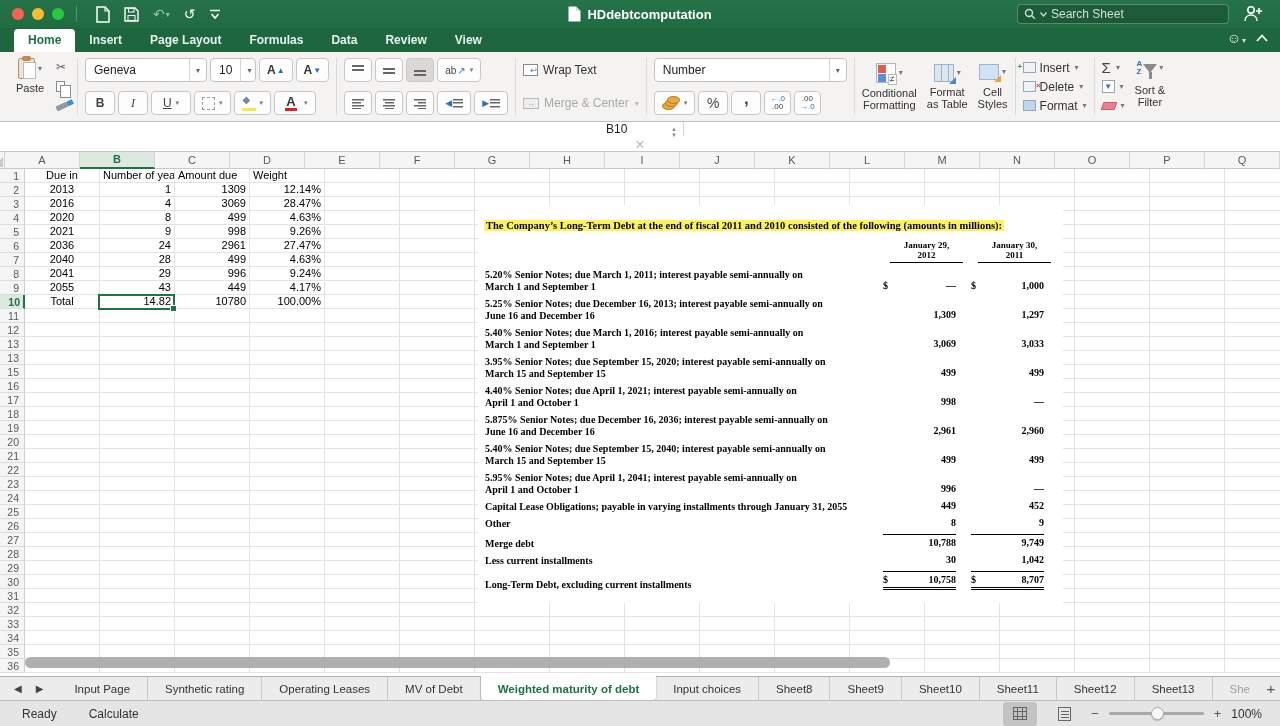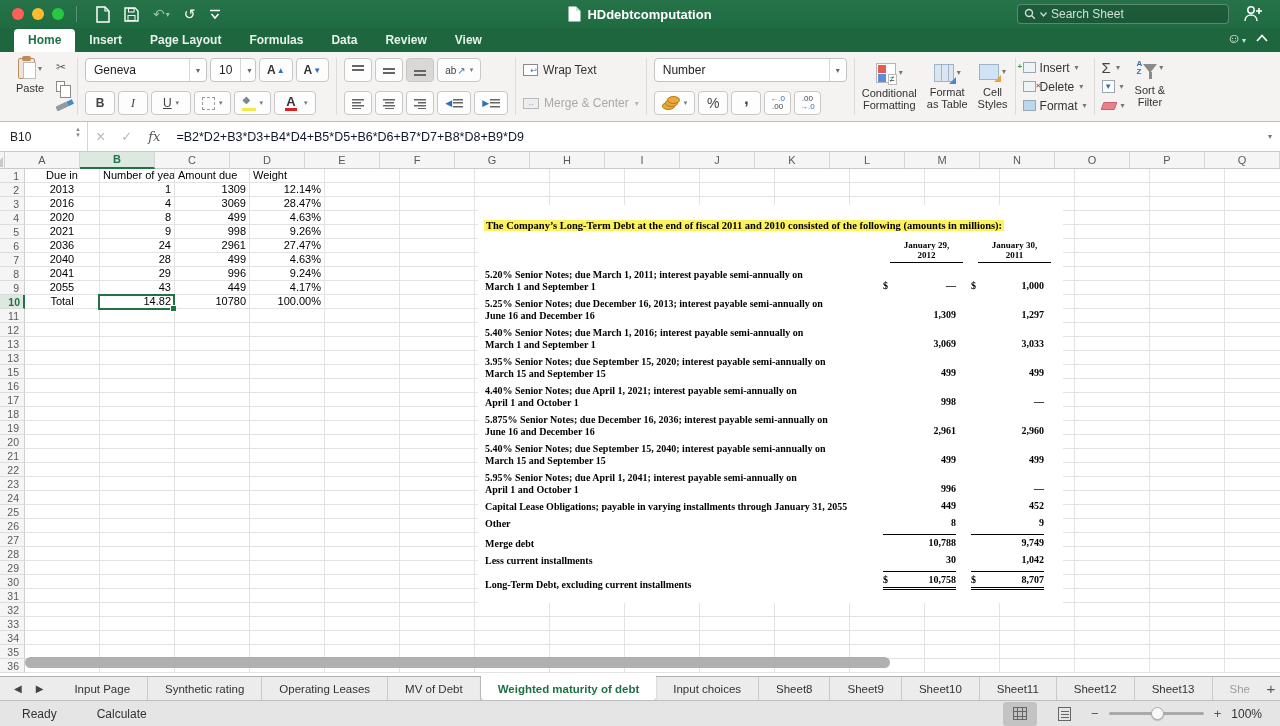--- a/index.html
+++ b/index.html
@@ -108,21 +108,21 @@
   .sigma { font-size:15px; color:#444; }
   .fill-ic { width:13px; height:13px; border:1px solid #9aa7b3; background:#fff; color:#2f6fb5; font-size:8px; text-align:center; line-height:12px; }
   .eraser-ic { width:14px; height:8px; background:#e8818c; border:1px solid #c95f6b; transform:skewX(-20deg); border-radius:1px; }
   .az-ic { display:flex; align-items:center; gap:1px; }
   .az-letters { display:flex; flex-direction:column; font-size:8px; font-weight:bold; color:#2f6fb5; line-height:8px; }
   .funnel { width:0; height:0; border-left:7px solid transparent; border-right:7px solid transparent; border-top:9px solid #8a8a8a; position:relative; }
   .funnel:after { content:""; position:absolute; left:-1.5px; top:-1px; width:3px; height:7px; background:#8a8a8a; }
 
   
   .formulabar { position:absolute; top:122px; left:0; width:100%; height:30px; background:#fff;
-    border-bottom:1px solid #c9c8c7; display:flex; align-items:center; }
+    border-bottom:1px solid #c9c8c7; display:flex; align-items:center;flex-direction:column; }
   .namebox { width:88px; height:100%; border-right:1px solid #d6d5d4; display:flex; align-items:center; font-size:12px; color:#222; padding-left:10px; position:relative; }
   .stepper { position:absolute; right:6px; top:4px; display:flex; flex-direction:column; font-size:6px; color:#888; line-height:6px; }
   .fb-ico { color:#b9b9b9; font-size:13px; margin:0 8px; }
   .fb-fx { font-family:"DejaVu Serif",serif; font-style:italic; color:#555; font-size:13px; margin:0 8px; }
   .fb-formula { font-size:12.5px; color:#0f172a; margin-left:8px; flex:1; white-space:nowrap; overflow:hidden; }
   .fb-dd { color:#777; font-size:8px; margin-right:8px; }
 
   
   .grid { position:absolute; top:152px; left:0; width:1280px; height:524px; background:#fff; overflow:hidden; }
   .gheader { display:flex; height:17px; }
@@ -166,21 +166,21 @@
     border-top:1px solid #b0b0b0; display:flex; align-items:stretch; font-size:11.5px; color:#333; }
   .navarrows { display:flex; align-items:center; gap:14px; padding:0 14px; color:#444; font-size:10px; }
   .stab { display:flex; align-items:center; padding:0 17px; border-right:1px solid #c9c9c9; cursor:default; white-space:nowrap; }
   .stab.active { background:#fff; color:#1e7145; font-weight:bold; border-right:none; border-radius:0 0 3px 3px; box-shadow:0 1px 2px rgba(0,0,0,.25); margin-top:-2px; padding-top:2px; }
   .stab.trunc { color:#9e9e9e; max-width:42px; overflow:hidden; border-right:none; }
   .addtab { display:flex; align-items:center; padding:0 12px; font-size:15px; color:#555; }
 
   
   .statusbar { position:absolute; top:700px; left:0; width:100%; height:26px; background:#e5e5e5;
     border-top:1px solid #bdbdbd; display:flex; align-items:center; font-size:12px; color:#333; }
-  .sb-left { display:flex; gap:40px; margin-left:22px; }
+  .sb-left { display:flex; gap:32px; margin-left:22px; }
   .sb-right { margin-left:auto; display:flex; align-items:center; margin-right:18px; gap:10px; }
   .viewbtn { width:34px; height:24px; display:flex; align-items:center; justify-content:center; border-radius:3px; }
   .viewbtn.pressed { background:#c3c3c3; }
   .gridico { width:14px; height:13px; border:1px solid #666;
     background:repeating-linear-gradient(to right,transparent 0 3.3px,#666 3.3px 4.3px),
                repeating-linear-gradient(to bottom,transparent 0 3.3px,#666 3.3px 4.3px); }
   .pageico { width:13px; height:14px; border:1px solid #666; background:
     linear-gradient(#666,#666) 2px 3px/8px 1px no-repeat,
     linear-gradient(#666,#666) 2px 6px/8px 1px no-repeat,
     linear-gradient(#666,#666) 2px 9px/8px 1px no-repeat; }

